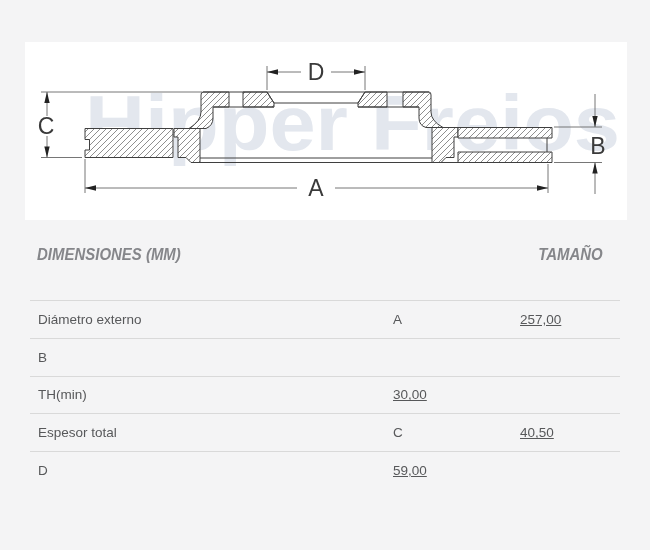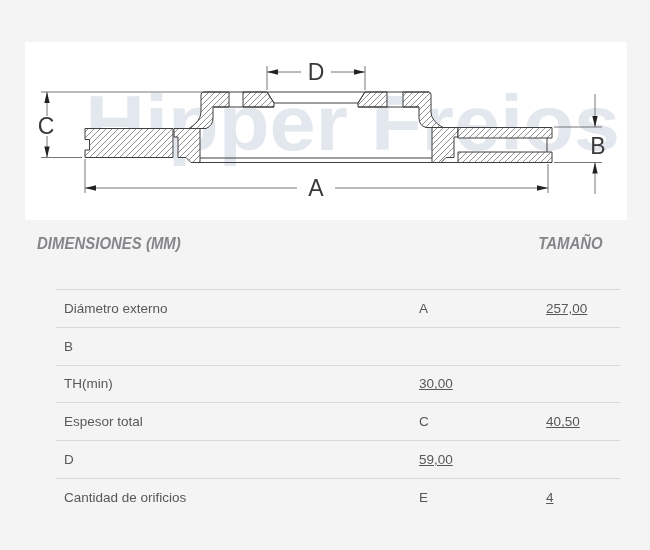--- a/index.html
+++ b/index.html
@@ -8,37 +8,37 @@
     background:#f4f4f5;
     font-family:"Liberation Sans","DejaVu Sans",sans-serif;
     position:relative;overflow:hidden;
   }
   .diagram-box{
     position:absolute;left:25px;top:42px;width:602px;height:178px;
     background:#ffffff;
   }
   .diagram-box svg{display:block;}
   .spec-table{
-    position:absolute;left:30px;top:229px;width:590px;
+    position:absolute;left:30px;top:240px;width:590px;
   }
   .spec-header{
     display:flex;justify-content:space-between;align-items:flex-start;
     height:60px;
     font-weight:bold;font-style:italic;font-size:17px;color:#85868a;
     letter-spacing:0px;
   }
   .spec-header .h-left{display:inline-block;transform:scaleX(0.88);transform-origin:left top;padding-left:8px;padding-top:5px;}
   .spec-header .h-right{display:inline-block;transform:scaleX(0.88);transform-origin:right top;padding-right:20px;padding-top:5px;}
   .spec-rows{width:100%;}
   .spec-row{
     display:grid;grid-template-columns:355px 127px 1fr;
     align-items:center;
     height:36.8px;
     border-top:1px solid #d9d9d9;
-    font-size:13.5px;color:#57585a;margin-left:26px;
+    font-size:13.5px;color:#57585a;
   }
   .spec-row .c-label{padding-left:8px;}
   .spec-row .c-letter{padding-left:8px;}
   .spec-row .c-value{padding-left:8px;text-decoration:underline;}
 </style>
 </head>
 <body>
 
 <div class="diagram-box">
   <svg width="602" height="178" viewBox="0 0 602 178">
@@ -144,19 +144,14 @@
       </div>
       <div class="spec-row">
         <div class="c-label">Espesor total</div>
         <div class="c-letter">C</div>
         <div class="c-value">40,50</div>
       </div>
       <div class="spec-row">
         <div class="c-letter">D</div>
         <div class="c-value">59,00</div>
       </div>
-      <div class="spec-row">
-        <div class="c-label">Cantidad de orificios</div>
-        <div class="c-letter">E</div>
-        <div class="c-value">4</div>
-      </div>
     </div>
 </div>
 
 </body></html>

